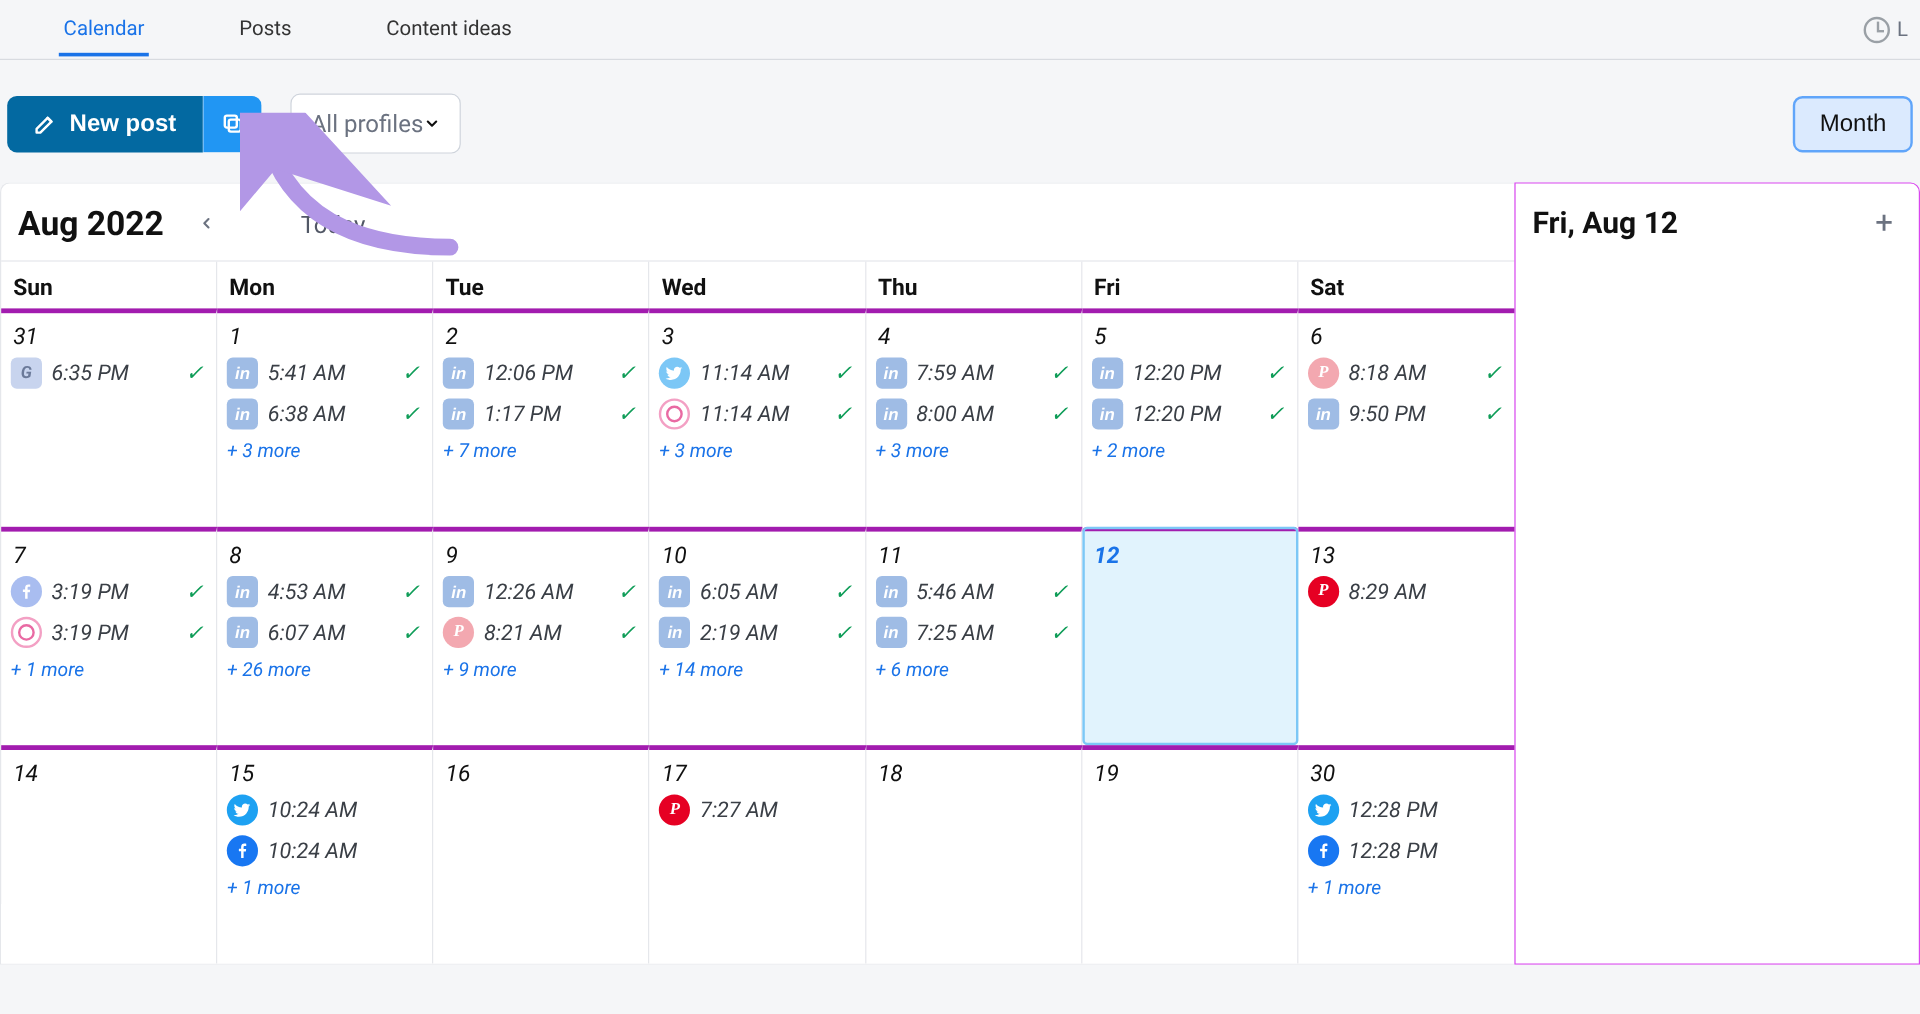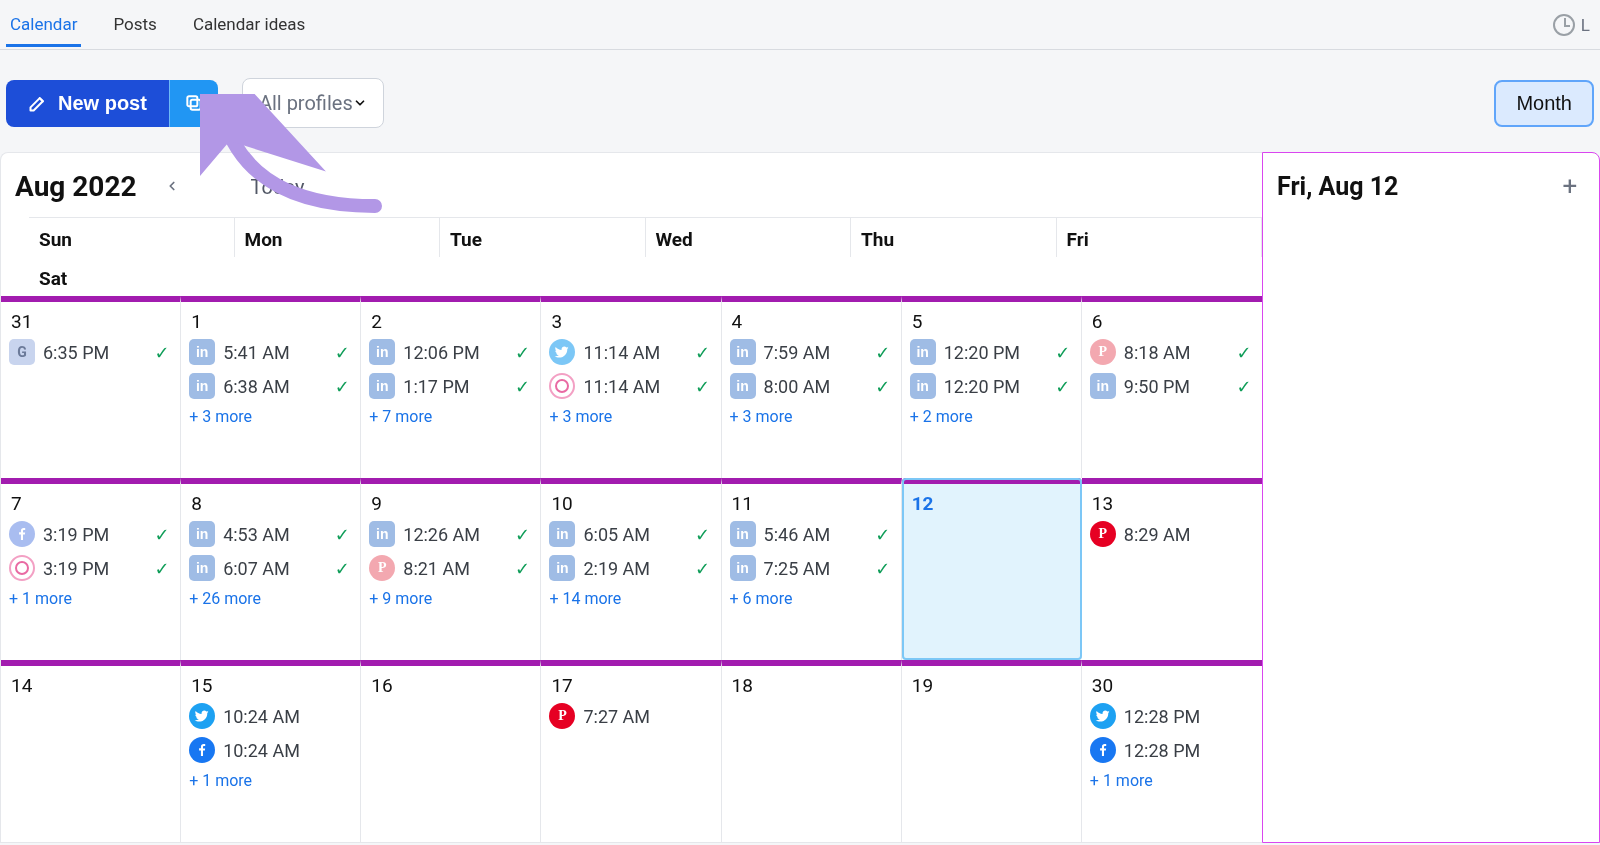--- a/index.html
+++ b/index.html
@@ -20,20 +20,21 @@
     padding: 0 6px;
     border-bottom: 1px solid #d8dbe0;
     justify-content: space-between;
   }
   .tabs-left { display: flex; align-items: center; gap: 28px; }
   .tab {
     padding: 12px 4px 10px;
     color: #333;
     cursor: pointer;
     border-bottom: 3px solid transparent;
+    margin-left: 43px;
   }
   .tab.active {
     color: #1a73e8;
     border-bottom-color: #1a73e8;
     font-weight: 400;
   }
   .tabs-right { display:flex; align-items:center; gap:6px; color:#6b7280; padding-right:4px;}
   .clock-icon { width:22px; height:22px; border:2px solid #9aa0a6; border-radius:50%; position:relative; }
   .clock-icon::before, .clock-icon::after { content:""; position:absolute; background:#9aa0a6; left:50%; top:50%; transform-origin:left top; }
   .clock-icon::before { width:6px; height:2px; transform:rotate(0deg); }
@@ -41,21 +42,21 @@
 
   
   .toolbar {
     display:flex; align-items:center; justify-content:space-between;
     padding: 28px 6px 24px;
   }
   .toolbar-left { display:flex; align-items:center; gap:24px; }
   .btn-newpost-wrap { display:flex; align-items:stretch; }
   .btn-newpost {
     display:flex; align-items:center; gap:10px;
-    background:#1d4ed8; color:#fff; font-weight:600;
+    background:#0369a1; color:#fff; font-weight:600;
     border:none; border-radius:8px 0 0 8px;
     padding: 12px 22px; font-size:20px; cursor:pointer;
   }
   .btn-newpost-attach {
     background:#2196f3; color:#fff; border:none;
     border-left:1px solid rgba(255,255,255,0.35);
     border-radius:0 8px 8px 0;
     padding: 0 14px; cursor:pointer;
     display:flex; align-items:center; justify-content:center;
   }
@@ -92,28 +93,28 @@
   }
 
   .side-header {
     display:flex; align-items:center; justify-content:space-between;
     padding:18px 14px;
   }
   .side-title { font-size:25px; font-weight:700; }
   .side-add { width:30px; height:30px; display:flex; align-items:center; justify-content:center; color:#6b7280; cursor:pointer; font-size:26px;}
 
   
-  .weekday-row { display:grid; grid-template-columns: repeat(6, 1fr); border-top:1px solid #e5e7eb;margin-left:28px; }
+  .weekday-row { display:grid; grid-template-columns: repeat(7, 1fr); border-top:1px solid #e5e7eb; }
   .weekday { padding:10px 10px 6px; font-weight:700; font-size:19px; border-right:1px solid #e5e7eb; }
   .weekday:last-child { border-right:none; }
 
   .days-grid { display:grid; grid-template-columns: repeat(7, 1fr); }
   .day-cell {
-    border-top:6px solid #a21caf; border-right:1px solid #e5e7eb;
-    min-height:182px; padding:6px 8px 10px; position:relative;
+    border-top:4px solid #a21caf; border-right:1px solid #e5e7eb;
+    min-height:182px; padding:6px 8px 10px; position:relative;font-style:italic;
   }
   .day-cell:nth-child(7n){ border-right:none; }
   .day-num { font-size:19px; padding:2px 2px 6px; }
   .day-cell.selected {
     background:#e1f3fd; outline:2px solid #7cc7f6; outline-offset:-2px; border-radius:4px;
   }
   .day-cell.selected .day-num { color:#1a73e8; font-weight:700; }
 
   .events { display:flex; flex-direction:column; gap:8px; }
   .event {
@@ -149,21 +150,21 @@
     position:absolute; left:200px; top:94px; width:190px; height:120px; pointer-events:none; z-index:20;
   }
 </style>
 </head>
 <body>
 
 <div class="tabs">
   <div class="tabs-left">
     <div class="tab active">Calendar</div>
     <div class="tab">Posts</div>
-    <div class="tab">Calendar ideas</div>
+    <div class="tab">Content ideas</div>
   </div>
   <div class="tabs-right">
     <span class="clock-icon"></span>
     <span>L</span>
   </div>
 </div>
 
 <div class="toolbar">
   <div class="toolbar-left">
     <div class="btn-newpost-wrap">

